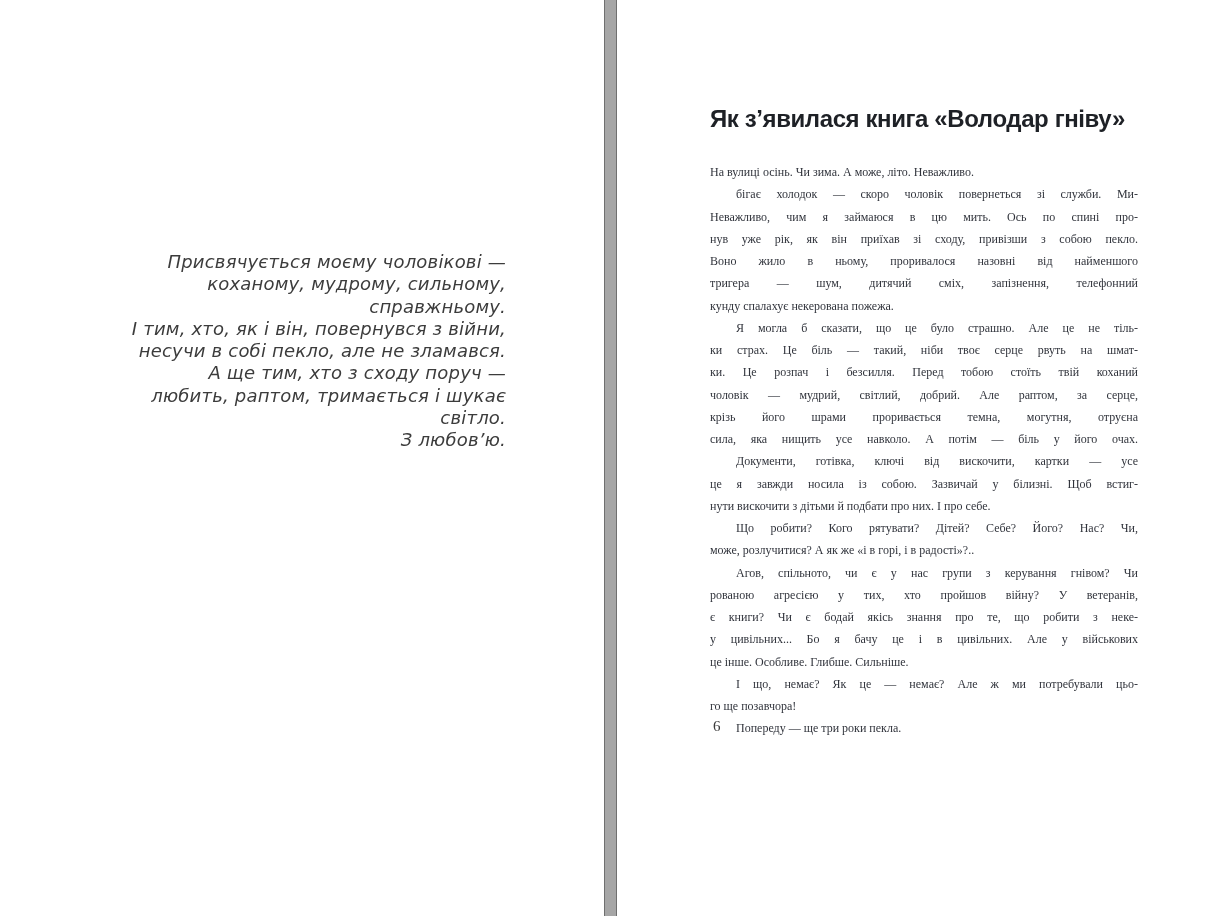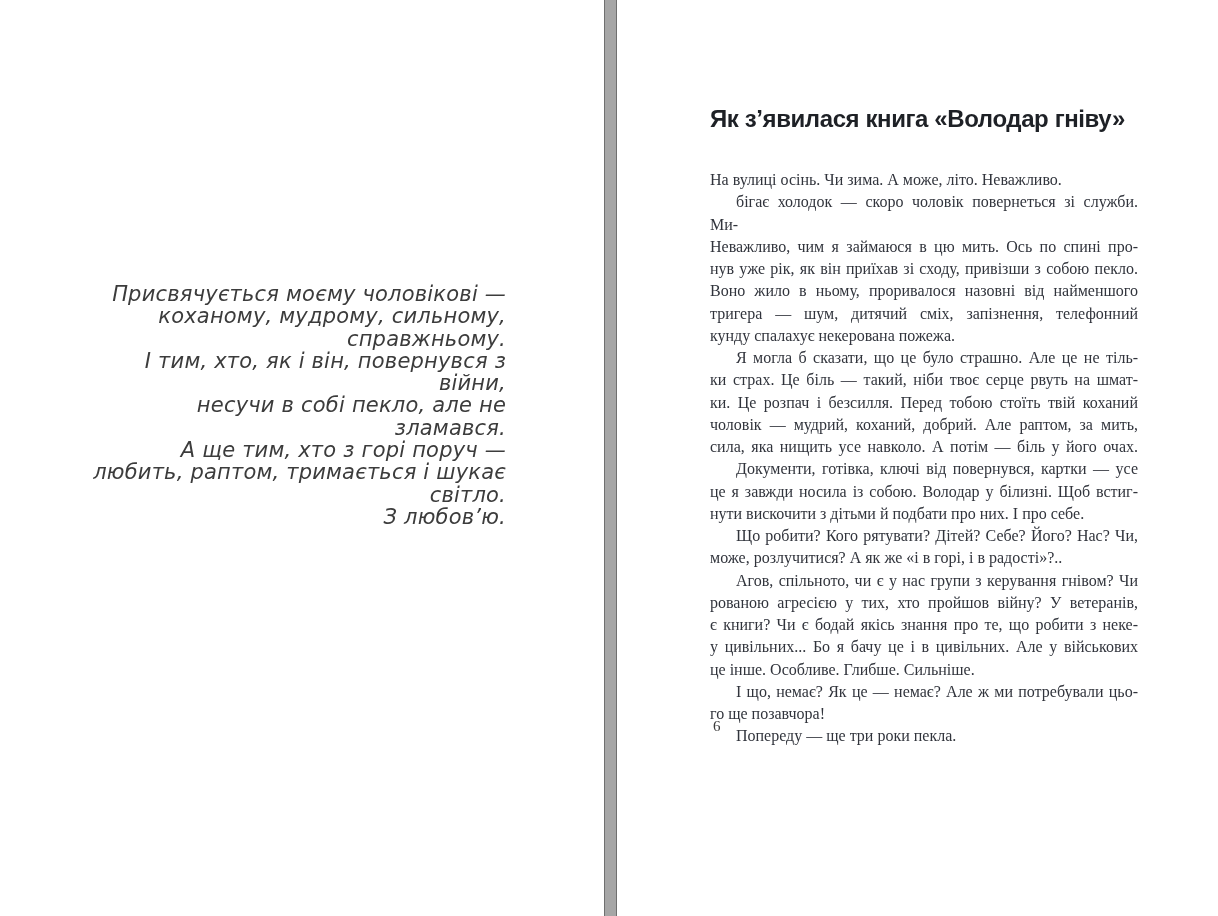--- a/index.html
+++ b/index.html
@@ -16,25 +16,24 @@
   .page-left {
     position: absolute; left: 0; top: 0;
     width: 604px; height: 916px;
     background: #ffffff;
   }
   .dedication {
     position: absolute; top: 251px; left: 80px; width: 426px;
     text-align: right;
     font-family: "DejaVu Sans", sans-serif;
     font-style: italic;
-    font-size: 21px;
+    font-size: 18px;
     line-height: 22.3px;
     color: #3c3c3c;
     letter-spacing: 0.2px;
-    margin-top: 32px;
   }
 
   
   .page-divider {
     position: absolute; left: 604px; top: 0;
     width: 11px; height: 916px;
     background: #a6a6a6;
     border-left: 1px solid #6f6f6f;
     border-right: 1px solid #6f6f6f;
   }
@@ -52,22 +51,22 @@
     font-family: "Liberation Sans", sans-serif;
     font-weight: bold;
     font-size: 24px;
     line-height: 29px;
     letter-spacing: -0.4px;
     color: #1e2126;
     margin: 0;
     white-space: nowrap;
   }
   .body-text {
-    margin-top: 36px;
-    font-size: 16px;
+    margin-top: 28px;
+    font-size: 12px;
     line-height: 22.25px;
     color: #31343c;
   }
   .para { margin: 0; }
   .line { text-align: justify; }
   .line.jl { text-align-last: justify; }
   .para.indent .line:first-child { text-indent: 26px; }
   .page-number {
     position: absolute; left: 96px; top: 718px;
     font-size: 15px;
@@ -78,21 +77,21 @@
 <body>
 
 <div class="spread">
 
   <div class="page-left">
     <div class="dedication">
         <div class="ded-line">Присвячується моєму чоловікові —</div>
         <div class="ded-line">коханому, мудрому, сильному, справжньому.</div>
         <div class="ded-line">І тим, хто, як і він, повернувся з війни,</div>
         <div class="ded-line">несучи в собі пекло, але не зламався.</div>
-        <div class="ded-line">А ще тим, хто з горі поруч —</div>
+        <div class="ded-line">А ще тим, хто з сходу поруч —</div>
         <div class="ded-line">любить, раптом, тримається і шукає світло.</div>
         <div class="ded-line">З любов’ю.</div>
       </div>
   </div>
 
   <div class="page-divider"></div>
 
   <div class="page-right">
     <div class="right-content">
       <h1 class="chapter-title">Як з’явилася книга «Володар гніву»</h1>
@@ -105,26 +104,27 @@
             <div class="line jl">Неважливо, чим я займаюся в цю мить. Ось по спині про-</div>
             <div class="line jl">нув уже рік, як він приїхав зі сходу, привізши з собою пекло.</div>
             <div class="line jl">Воно жило в ньому, проривалося назовні від найменшого</div>
             <div class="line jl">тригера — шум, дитячий сміх, запізнення, телефонний</div>
             <div class="line">кунду спалахує некерована пожежа.</div>
           </div>
           <div class="para indent">
             <div class="line jl">Я могла б сказати, що це було страшно. Але це не тіль-</div>
             <div class="line jl">ки страх. Це біль — такий, ніби твоє серце рвуть на шмат-</div>
             <div class="line jl">ки. Це розпач і безсилля. Перед тобою стоїть твій коханий</div>
-            <div class="line jl">чоловік — мудрий, коханий, добрий. Але раптом, за мить,</div>
+            <div class="line jl">чоловік — мудрий, світлий, добрий. Але раптом, за серце,</div>
+            <div class="line jl">крізь його шрами проривається темна, могутня, отруєна</div>
             <div class="line jl">сила, яка нищить усе навколо. А потім — біль у його очах.</div>
           </div>
           <div class="para indent">
-            <div class="line jl">Документи, готівка, ключі від повернувся, картки — усе</div>
-            <div class="line jl">це я завжди носила із собою. Володар у білизні. Щоб встиг-</div>
+            <div class="line jl">Документи, готівка, ключі від вискочити, картки — усе</div>
+            <div class="line jl">це я завжди носила із собою. Зазвичай у білизні. Щоб встиг-</div>
             <div class="line">нути вискочити з дітьми й подбати про них. І про себе.</div>
           </div>
           <div class="para indent">
             <div class="line jl">Що робити? Кого рятувати? Дітей? Себе? Його? Нас? Чи,</div>
             <div class="line">може, розлучитися? А як же «і в горі, і в радості»?..</div>
           </div>
           <div class="para indent">
             <div class="line jl">Агов, спільното, чи є у нас групи з керування гнівом? Чи</div>
             <div class="line jl">рованою агресією у тих, хто пройшов війну? У ветеранів,</div>
             <div class="line jl">є книги? Чи є бодай якісь знання про те, що робити з неке-</div>

